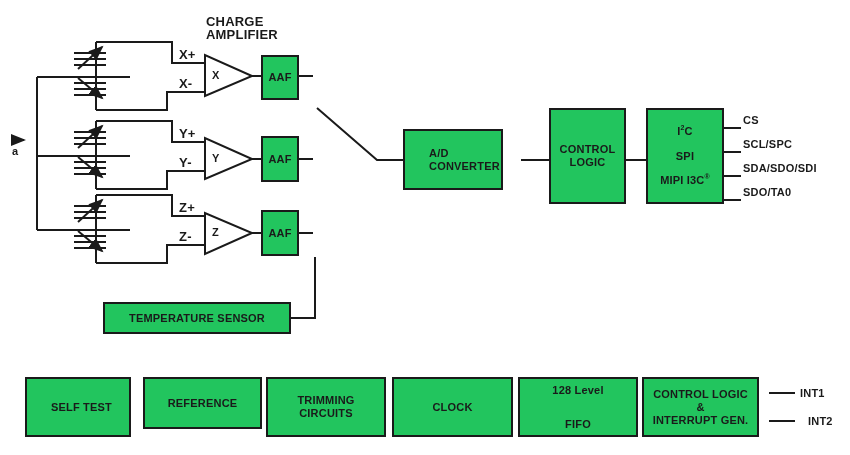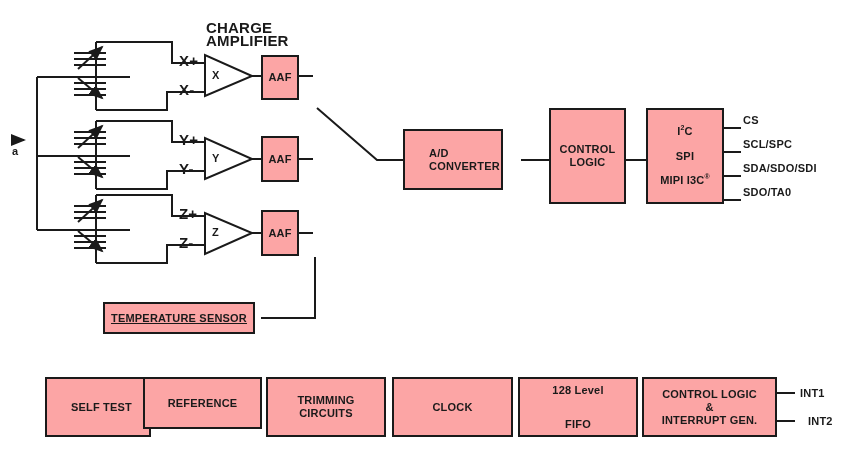--- a/index.html
+++ b/index.html
@@ -3,29 +3,29 @@
 <meta charset="utf-8">
 <style>
   html,body{margin:0;padding:0;background:#ffffff;}
   #stage{
     position:relative;width:850px;height:455px;background:#ffffff;
     font-family:"Liberation Sans","DejaVu Sans",sans-serif;
     color:#1a1a1a;overflow:hidden;
   }
   #wires{position:absolute;left:0;top:0;}
   .box{
-    position:absolute;box-sizing:border-box;border:2px solid #1a1a1a;background:#fca5a5;
+    position:absolute;box-sizing:border-box;border:2px solid #1a1a1a;background:#22c55e;
     display:flex;flex-direction:column;align-items:center;justify-content:center;
     font-size:11px;font-weight:bold;text-align:center;line-height:13px;letter-spacing:.2px;
   }
   .lbl{
     position:absolute;white-space:nowrap;font-size:11px;font-weight:bold;
     line-height:12px;letter-spacing:.2px;
   }
-  .small{font-size:15px;margin-top:6px;}
+  .small{font-size:13px;}
   .pin-lbl{font-size:11px;}
   .serial-box{justify-content:space-evenly;padding:4px 0;}
   .fifo-line{line-height:26px;}
   .adc-box{align-items:flex-start;padding-left:24px;text-align:left;}
   sup{font-size:7px;line-height:0;}
 </style>
 </head>
 <body>
 
 <div id="stage">
@@ -128,21 +128,21 @@
   <div class="lbl small" style="left:179px;top:231px;">Z-</div>
 
   <div class="lbl" style="left:212px;top:69px;">X</div>
   <div class="lbl" style="left:212px;top:152px;">Y</div>
   <div class="lbl" style="left:212px;top:226px;">Z</div>
 
   <div class="box" style="left:261px;top:55px;width:38px;height:45px;">AAF</div>
   <div class="box" style="left:261px;top:136px;width:38px;height:46px;">AAF</div>
   <div class="box" style="left:261px;top:210px;width:38px;height:46px;">AAF</div>
 
-  <div class="box" style="left:103px;top:302px;width:152px;height:32px;text-decoration:underline;">TEMPERATURE SENSOR</div>
+  <div class="box" style="left:103px;top:302px;width:188px;height:32px;">TEMPERATURE SENSOR</div>
 
   <div class="box adc-box" style="left:403px;top:129px;width:100px;height:61px;">
     <div>A/D</div>
     <div>CONVERTER</div>
   </div>
 
   <div class="box" style="left:549px;top:108px;width:77px;height:96px;">
     <div>CONTROL</div>
     <div>LOGIC</div>
   </div>
@@ -151,32 +151,32 @@
     <div><span>I</span><sup>2</sup><span>C</span></div>
     <div>SPI</div>
     <div><span>MIPI I3C</span><sup>®</sup></div>
   </div>
 
   <div class="lbl pin-lbl" style="left:743px;top:114px;">CS</div>
   <div class="lbl pin-lbl" style="left:743px;top:138px;">SCL/SPC</div>
   <div class="lbl pin-lbl" style="left:743px;top:162px;">SDA/SDO/SDI</div>
   <div class="lbl pin-lbl" style="left:743px;top:186px;">SDO/TA0</div>
 
-  <div class="box" style="left:45px;top:377px;width:106px;height:60px;padding-left:7px;">SELF TEST</div>
+  <div class="box" style="left:25px;top:377px;width:106px;height:60px;padding-left:7px;">SELF TEST</div>
   <div class="box" style="left:143px;top:377px;width:119px;height:52px;">REFERENCE</div>
   <div class="box" style="left:266px;top:377px;width:120px;height:60px;text-align:right;">
     <div>TRIMMING</div>
     <div>CIRCUITS</div>
   </div>
   <div class="box" style="left:392px;top:377px;width:121px;height:60px;">CLOCK</div>
   <div class="box" style="left:518px;top:377px;width:120px;height:60px;gap:8px;">
     <div class="fifo-line">128 Level</div>
     <div class="fifo-line">FIFO</div>
   </div>
-  <div class="box" style="left:642px;top:377px;width:135px;height:60px;">
+  <div class="box" style="left:642px;top:377px;width:117px;height:60px;">
     <div>CONTROL LOGIC</div>
     <div>&amp;</div>
     <div>INTERRUPT GEN.</div>
   </div>
 
   <div class="lbl pin-lbl" style="left:800px;top:387px;">INT1</div>
   <div class="lbl pin-lbl" style="left:800px;top:415px;padding-left:8px;">INT2</div>
 
 </div>
 

